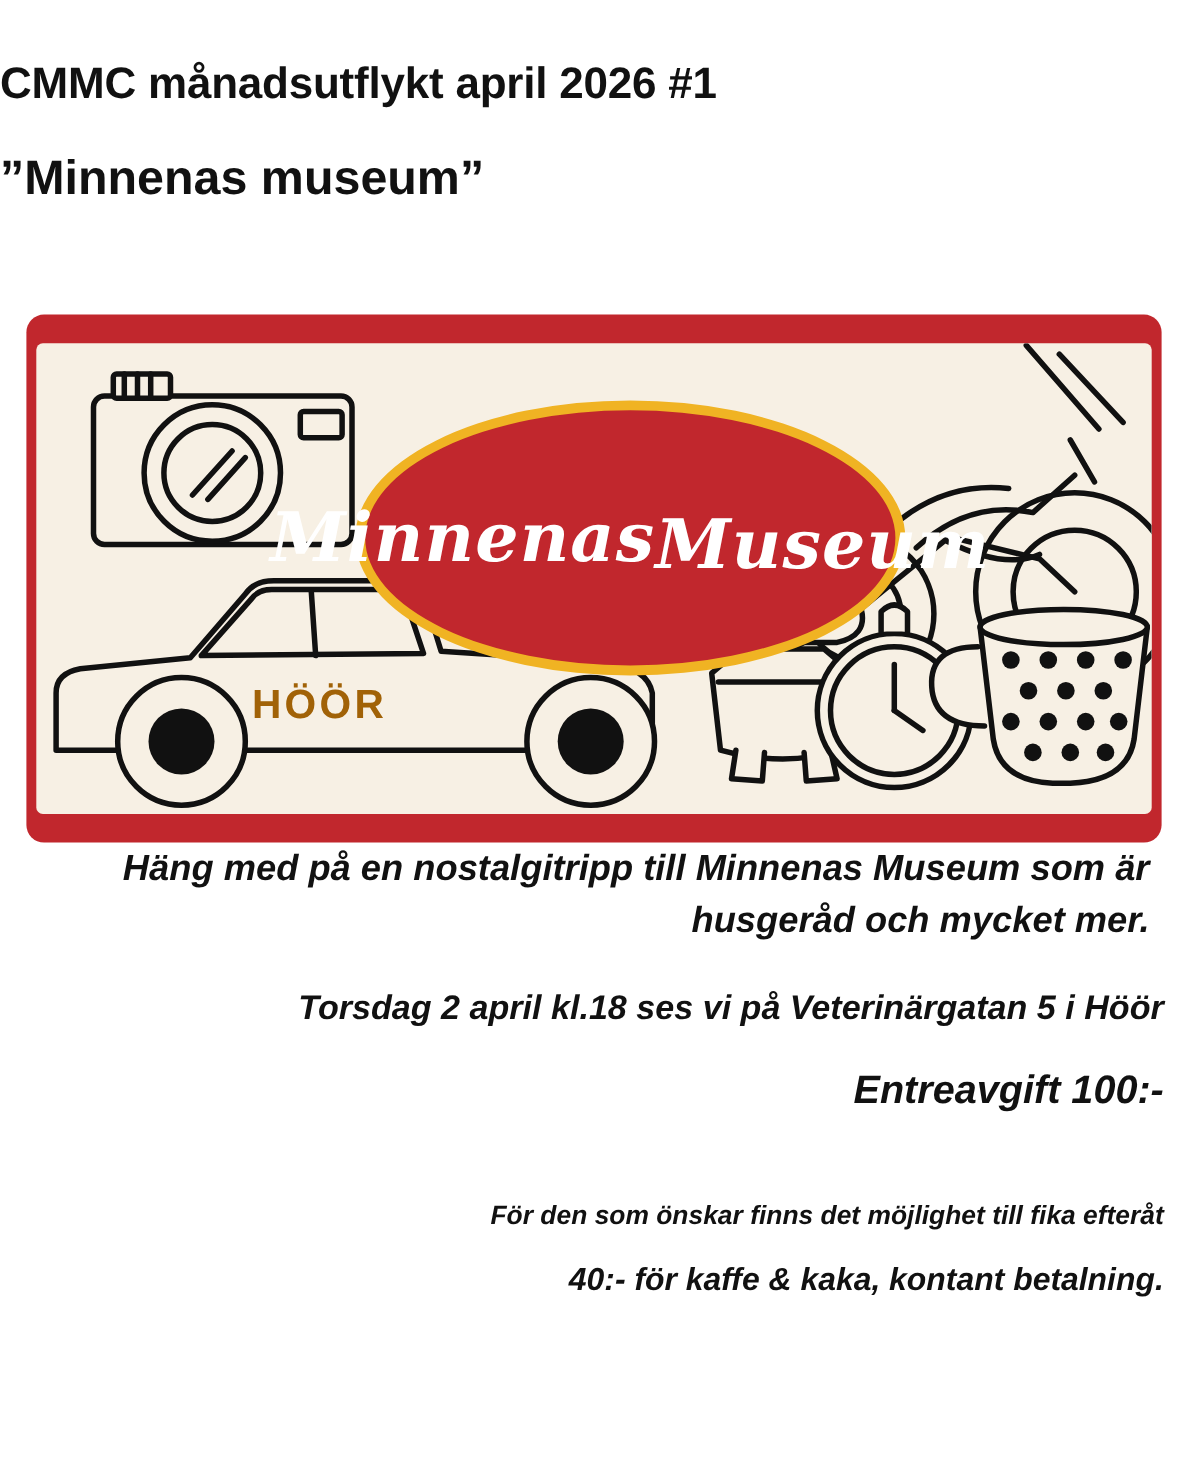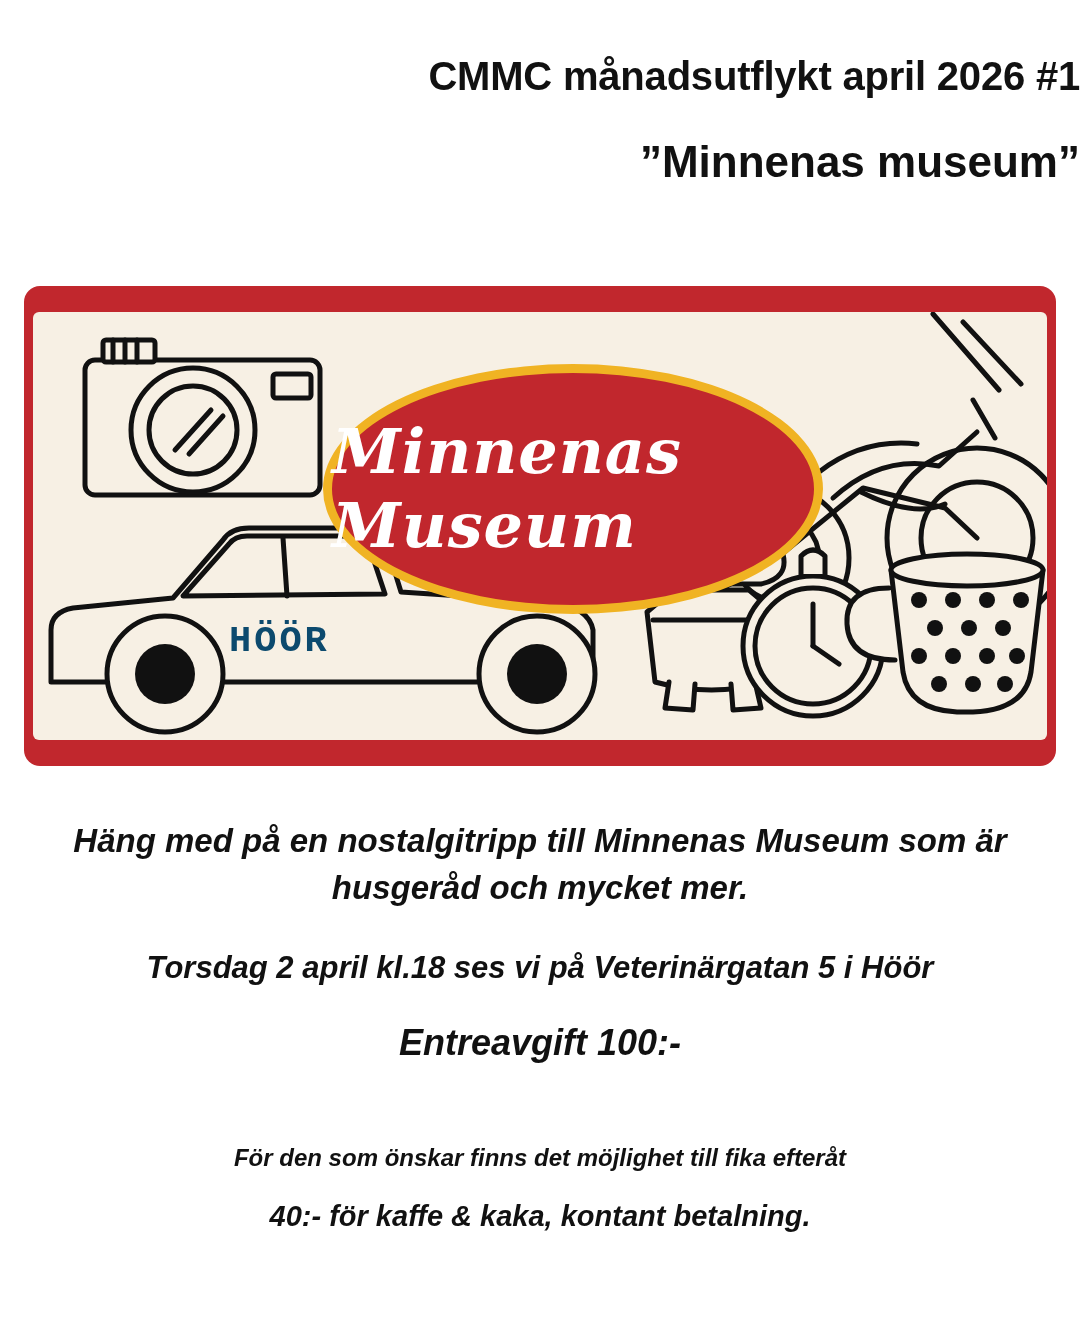--- a/index.html
+++ b/index.html
@@ -19,21 +19,21 @@
   .page {
     width: 1080px;
     height: 1343px;
     position: relative;
     box-sizing: border-box;
     padding: 0;
   }
 
   
   .title-block {
-    text-align: right;
+    text-align: left;
     padding-top: 52px;
   }
   .title-line1 {
     font-size: 40px;
     font-weight: bold;
     letter-spacing: -0.2px;
     line-height: 1.2;
   }
   .title-line2 {
     font-size: 44px;
@@ -78,48 +78,48 @@
     position: absolute;
     left: 290px;
     top: 52px;
     width: 500px;
     height: 250px;
     background: #c1272d;
     border-radius: 50%;
     border: 9px solid #f0b323;
     box-sizing: border-box;
     display: flex;
-    flex-direction: column;
+    flex-direction: row;
+    align-items: center;
     justify-content: center;
   }
   .logo-word1, .logo-word2 {
     color: #ffffff;
     font-family: "DejaVu Serif", serif;
     font-style: italic;
     font-weight: bold;
     letter-spacing: 1px;
   }
   .logo-word1 { font-size: 62px; line-height: 1.0; }
   .logo-word2 { font-size: 62px; line-height: 1.0; margin-top: 12px; }
 
   .car-label {
     position: absolute;
     left: 196px;
     top: 308px;
-    font-family: Liberation Mono, monospace;
+    font-family: Liberation Sans, sans-serif;
     font-weight: bold;
     font-size: 37px;
     letter-spacing: 3px;
-    color: #0c4a6e;
+    color: #a16207;
   }
 
   
   .body-block {
-    margin-top: 52px;
-    text-align: center;
+    text-align: right;
     padding: 0 22px;
   }
   .lead {
     font-size: 33px;
     font-weight: bold;
     font-style: italic;
     line-height: 1.42;
     margin: 0 auto;
     max-width: 1010px;
   }

